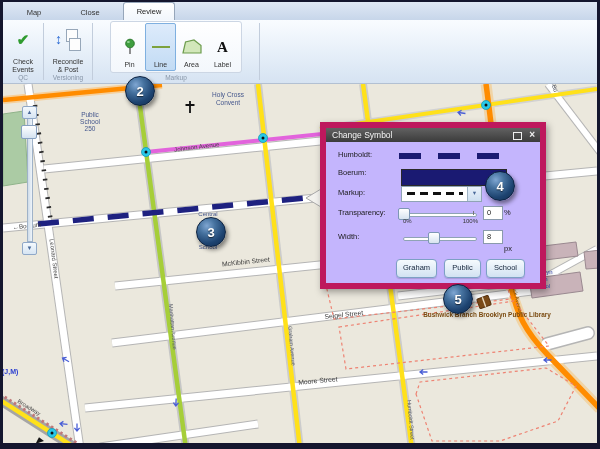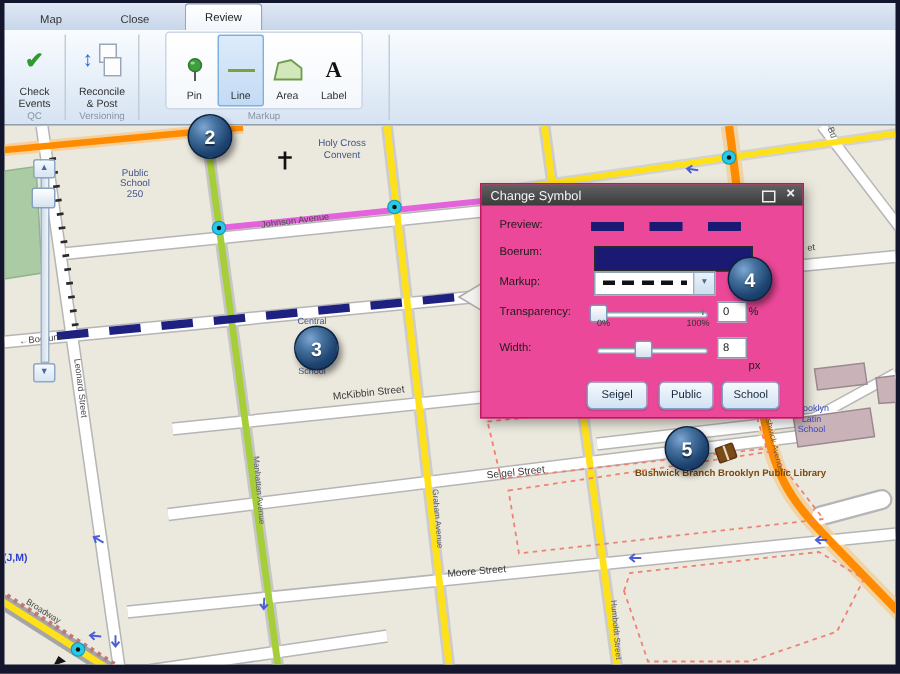--- a/index.html
+++ b/index.html
@@ -27,21 +27,21 @@
   .mbtn .lbl{font-size:7px;color:#333;padding-bottom:2px;}
   .serifA{font-family:"Liberation Serif",serif;font-weight:bold;font-size:15px;color:#111;}
   
   .mapbg{position:absolute;left:3px;top:84px;width:594px;height:359px;background:#ebe8dd;overflow:hidden;z-index:10;}
   svg text{font-family:"Liberation Sans",sans-serif;}
   
   .zbtn{position:absolute;width:13px;height:11px;background:linear-gradient(#f4f9fd,#d7e5f3);border:1px solid #8fa8c8;border-radius:2px;font-size:6px;color:#4a6a9a;text-align:center;line-height:10px;z-index:22;}
   .ztrack{position:absolute;left:24px;top:118px;width:4px;height:124px;background:linear-gradient(90deg,#cfdce9,#eef4fa);border:1px solid #9fb2c8;z-index:21;}
   .zhandle{position:absolute;left:18px;top:125px;width:14px;height:12px;background:linear-gradient(#ffffff,#d4e2f0);border:1px solid #86a0c0;border-radius:2px;z-index:23;}
   
-  .dialog{position:absolute;left:320px;top:122px;width:214px;height:155px;background:#ec4899;border:1px solid #be185d;box-shadow:2px 3px 7px rgba(0,0,0,.35);z-index:40;font-size:7.5px;color:#1a1a1a;}
+  .dialog{position:absolute;left:320px;top:122px;width:214px;height:155px;background:#c4b5fd;border:6px solid #be185d;box-shadow:2px 3px 7px rgba(0,0,0,.35);z-index:40;font-size:7.5px;color:#1a1a1a;}
   .dlg-title{position:absolute;top:0;left:0;width:100%;height:14px;background:linear-gradient(#616161,#3b3b3b);color:#f5f5f5;font-size:8.5px;line-height:14px;}
   .dlg-title span.t{padding-left:6px;}
   .dlg-max{position:absolute;right:18px;top:4px;width:7px;height:6px;border:1px solid #f0f0f0;}
   .dlg-close{position:absolute;right:5px;top:0;color:#f0f0f0;font-size:10px;font-weight:bold;line-height:14px;}
   .drow{position:absolute;left:12px;}
   .dashes{position:absolute;left:73px;display:flex;gap:17px;}
   .dashes i{width:22px;height:6px;}
   .cswatch{position:absolute;left:75px;top:41px;width:104px;height:15px;border:1.5px solid #2a2a2a;}
   .combo{position:absolute;left:75px;top:58px;width:79px;height:14px;background:#fff;border:1px solid #8fa3b5;}
   .combo .pat{position:absolute;left:5px;top:5px;width:56px;height:3px;background:repeating-linear-gradient(90deg,#111 0 8px,transparent 8px 13px);}
@@ -236,21 +236,21 @@
     <div class="zhandle" style="top:41px;"></div>
     <div class="zbtn" style="left:19px;top:158px;">▼</div>
   </div>
 
   <div class="dialog">
     <div class="dlg-title">
       <span class="t">Change Symbol</span>
       <span class="dlg-max"></span>
       <span class="dlg-close">×</span>
     </div>
-    <div class="drow" style="top:22px">Preview:</div>
+    <div class="drow" style="top:22px">Humboldt:</div>
     <div class="dashes" style="top:25px">
         <i style="background: rgb(26, 26, 114);"></i>
         <i style="background: rgb(26, 26, 114);"></i>
         <i style="background: rgb(26, 26, 114);"></i>
       </div>
     <div class="drow" style="top:40px">Boerum:</div>
     <div class="cswatch" style="background: rgb(26, 26, 114);"></div>
     <div class="drow" style="top:60px">Markup:</div>
     <div class="combo">
       <span class="pat"></span>
@@ -262,21 +262,21 @@
     <div class="shandle" style="left:72px;top:80px"></div>
     <div class="minmax" style="left:77px;top:90px">0%</div>
     <div class="minmax" style="left:130px;top:90px;width:22px;text-align:right">100%</div>
     <div class="dinput" style="top:78px">0</div>
     <div class="dunit" style="top:80px">%</div>
     <div class="drow" style="top:104px">Width:</div>
     <div class="strack" style="left:77px;top:109px"></div>
     <div class="shandle" style="left:102px;top:104px"></div>
     <div class="dinput" style="top:102px">8</div>
     <div class="dunit" style="top:116px">px</div>
-    <div class="dbtn" style="left:70px;width:39px">Seigel</div>
+    <div class="dbtn" style="left:70px;width:39px">Graham</div>
     <div class="dbtn" style="left:118px;width:35px">Public</div>
     <div class="dbtn" style="left:160px;width:37px">School</div>
   </div>
 
   <div class="badge" style="left:125px;top:76px">2</div>
   <div class="badge" style="left:196px;top:217px">3</div>
   <div class="badge" style="left:485px;top:171px">4</div>
   <div class="badge" style="left:443px;top:284px">5</div>
 
 </div>

